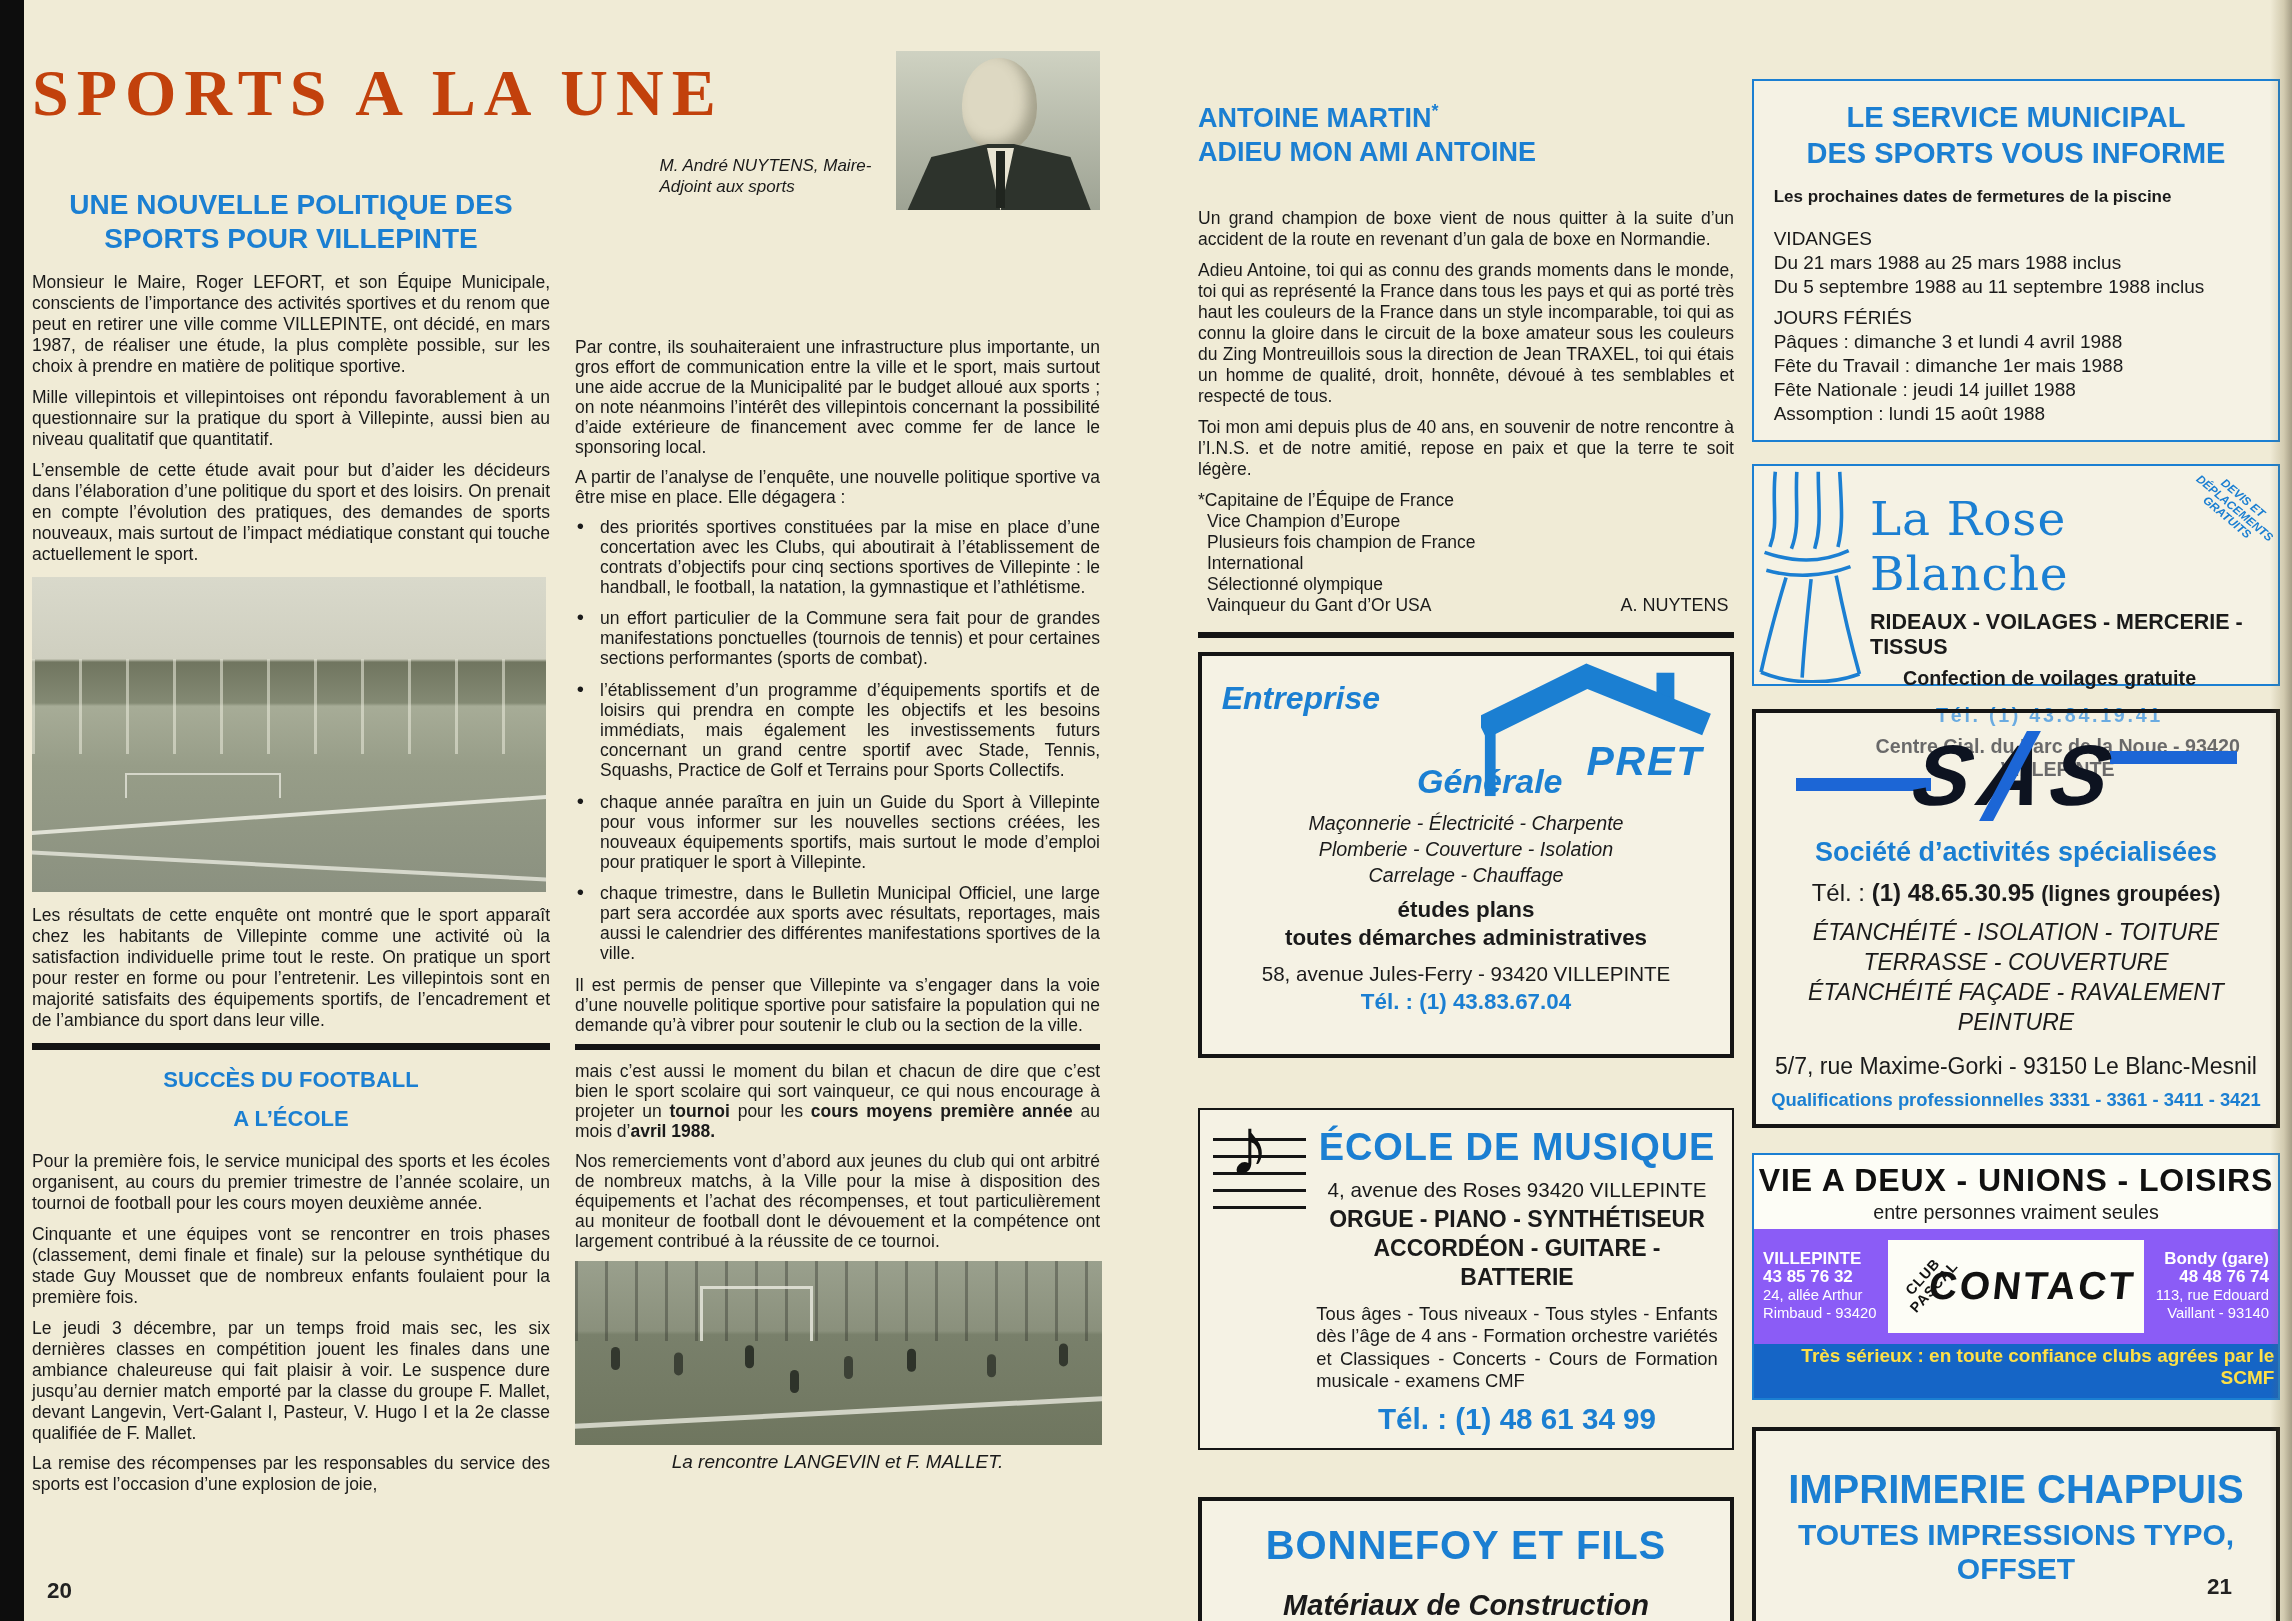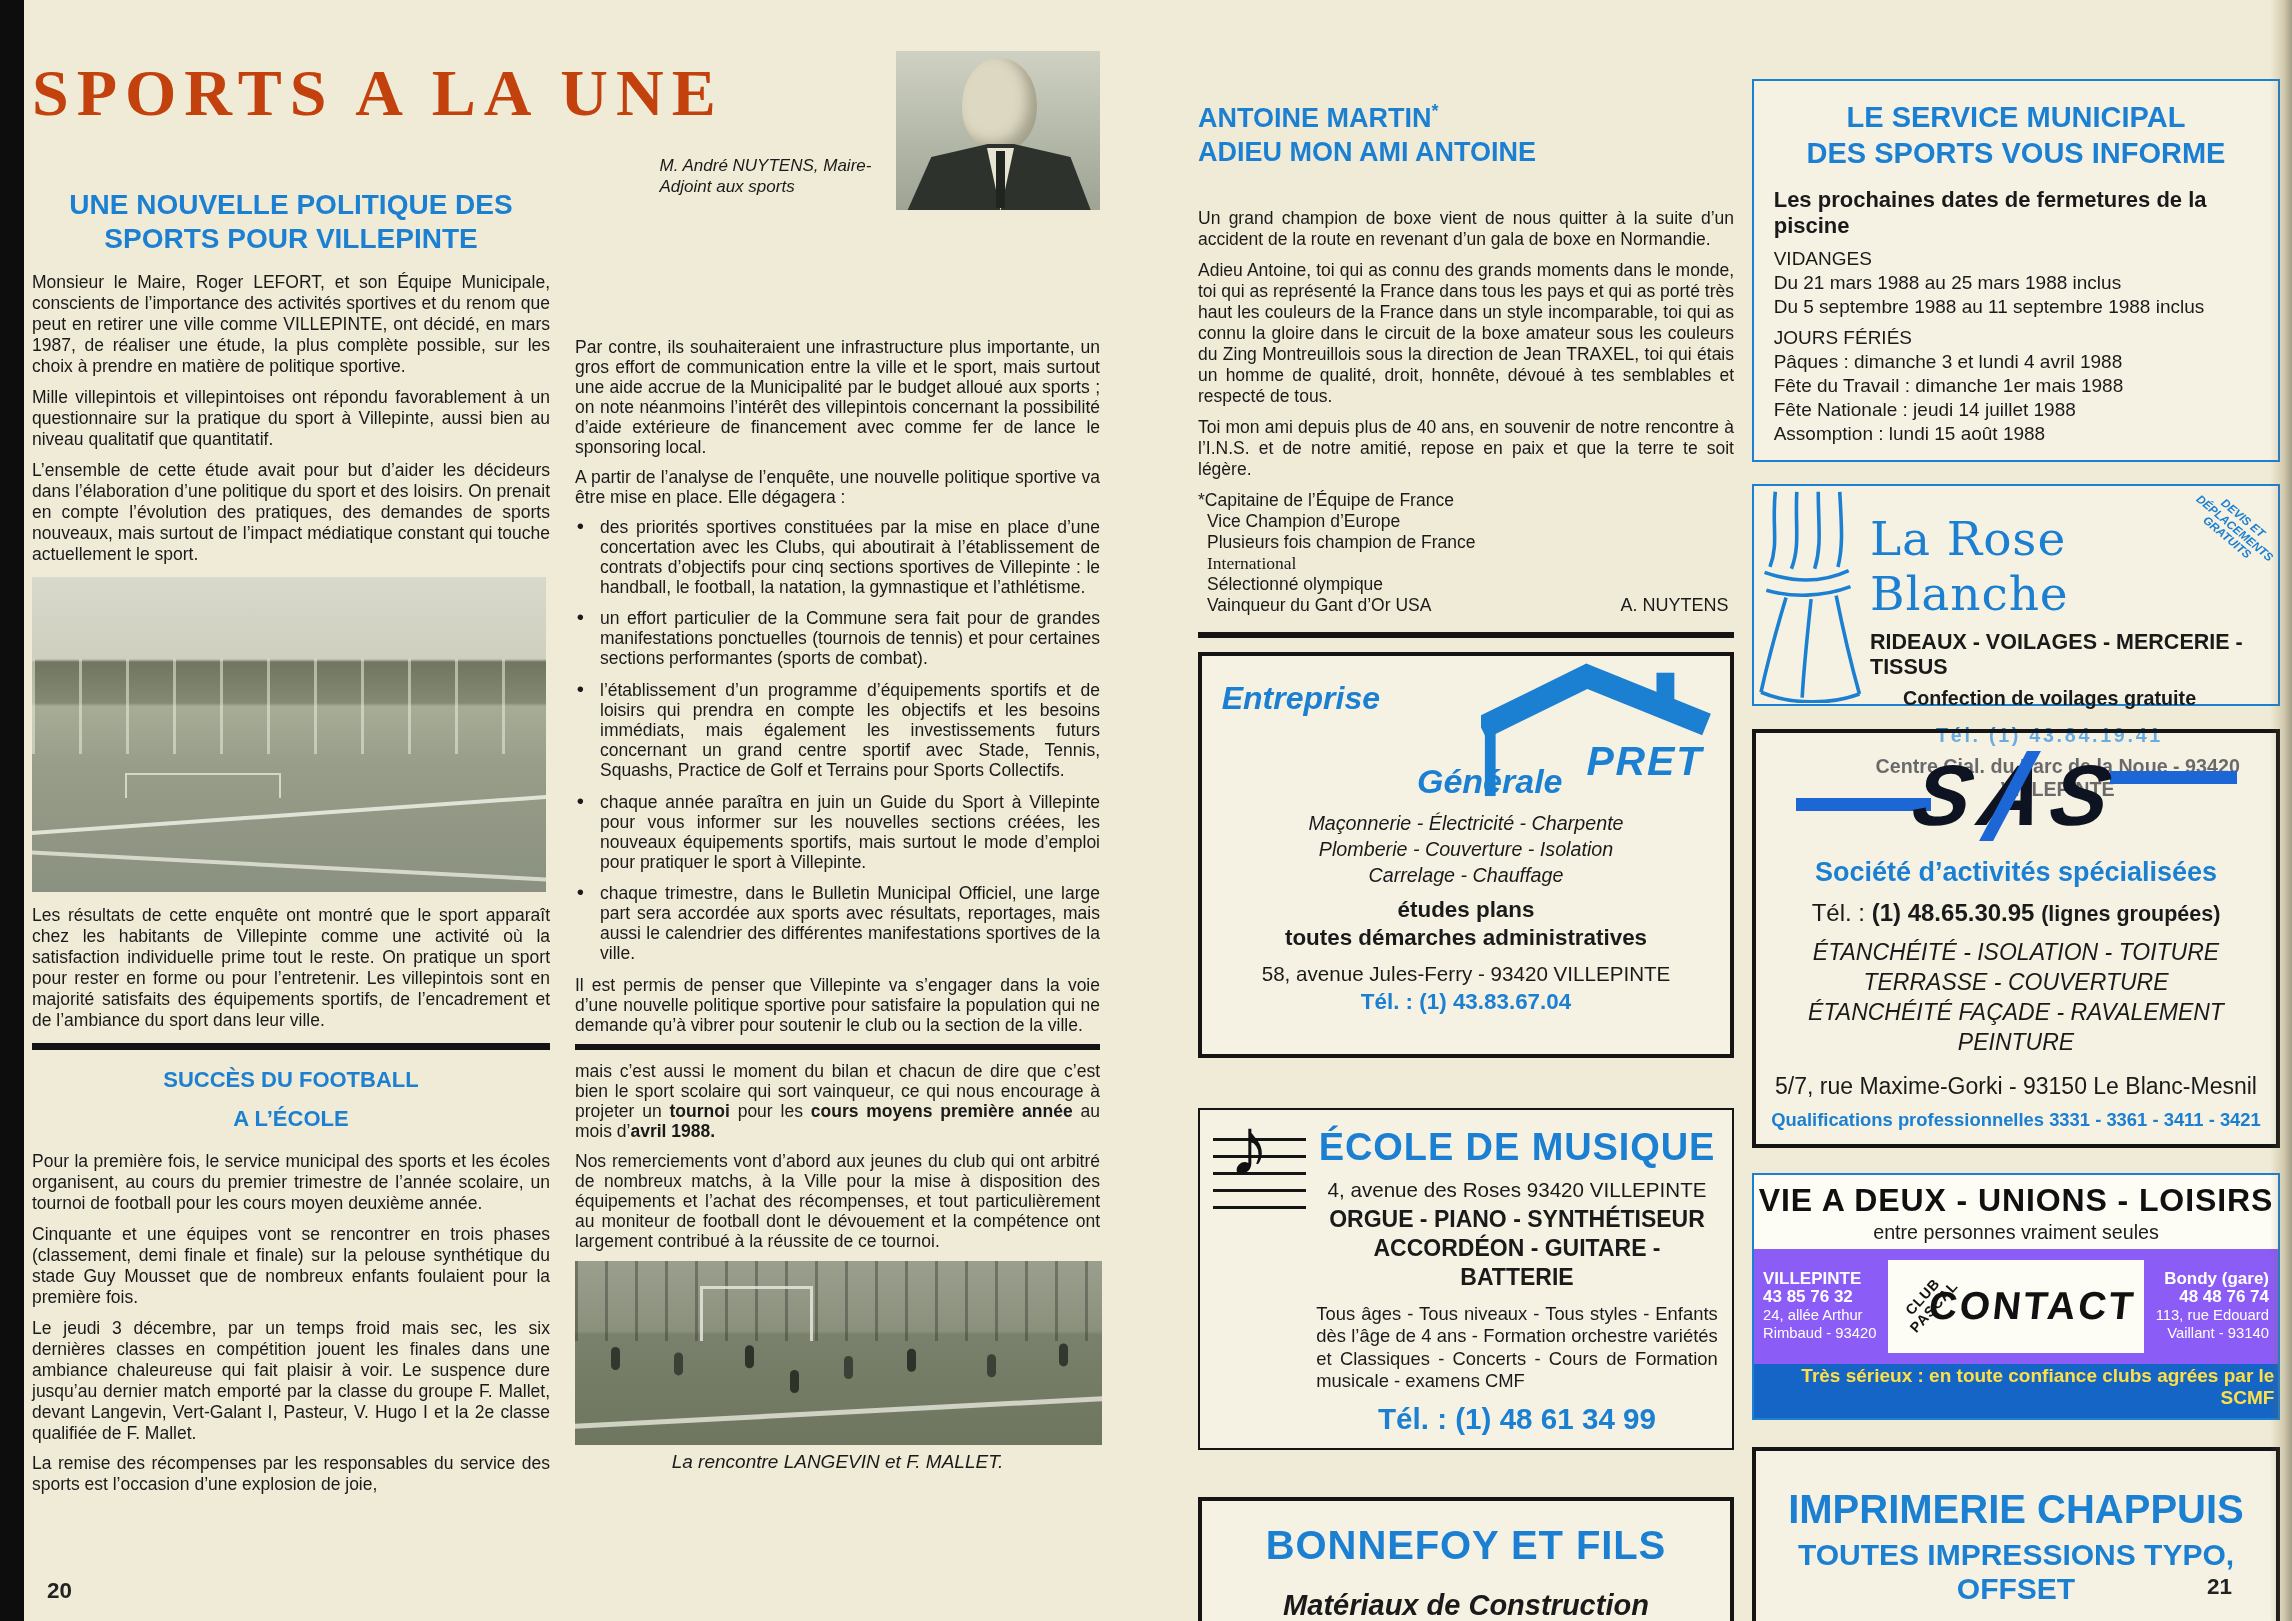--- a/index.html
+++ b/index.html
@@ -103,21 +103,21 @@
   .mus .tel{color:#1b7fd2;font-weight:bold;font-size:29.6px;}
 
   
   .bon{margin-top:47px;padding:21.5px 14.3px 23px;text-align:center;}
   .bon .title{color:#1b7fd2;font-weight:bold;font-size:40px;letter-spacing:0.9px;margin-bottom:19.7px;}
   .bon .sub{font-weight:bold;font-style:italic;font-size:29px;line-height:36px;}
 
   
   .pis{padding:18px 19.7px 14.3px;}
   .pis .t{color:#1b7fd2;font-weight:bold;font-size:29px;line-height:36px;text-align:center;}
-  .pis .intro{font-weight:bold;font-size:22px;margin:16px 0 8px;}
+  .pis .intro{font-weight:bold;font-size:17px;margin:16px 0 20px;}
   .pis .ln{font-size:19px;line-height:24px;}
   .pis .gap{height:7.2px;}
 
   
   .rose{margin-top:21.5px;position:relative;height:222px;padding-left:116px;box-sizing:border-box;}
   .rose svg.curtain{position:absolute;left:5.4px;top:3.6px;}
   .rose .ribbon{position:absolute;right:-5.4px;top:23px;transform:rotate(40deg);color:#1b7fd2;
        font-weight:bold;font-size:11.6px;line-height:12.5px;text-align:center;font-style:italic;}
   .rose .name{font-family:"DejaVu Serif",serif;color:#1b7fd2;font-size:47px;margin:25px 0 9px;letter-spacing:0.9px;}
   .rose .l1{font-weight:bold;font-size:21.5px;margin-bottom:7.2px;}
@@ -248,21 +248,21 @@
       <div>ADIEU MON AMI ANTOINE</div>
     </div>
     <p class="para">Un grand champion de boxe vient de nous quitter à la suite d’un accident de la route en revenant d’un gala de boxe en Normandie.</p>
     <p class="para">Adieu Antoine, toi qui as connu des grands moments dans le monde, toi qui as représenté la France dans tous les pays et qui as porté très haut les couleurs de la France dans un style incomparable, toi qui as connu la gloire dans le circuit de la boxe amateur sous les couleurs du Zing Montreuillois sous la direction de Jean TRAXEL, toi qui étais un homme de qualité, droit, honnête, dévoué à tes semblables et respecté de tous.</p>
     <p class="para">Toi mon ami depuis plus de 40 ans, en souvenir de notre rencontre à l’I.N.S. et de notre amitié, repose en paix et que la terre te soit légère.</p>
 
     <div class="footnotes">
       <div>*Capitaine de l’Équipe de France</div>
       <div style="padding-left:9px;">Vice Champion d’Europe</div>
       <div style="padding-left:9px;">Plusieurs fois champion de France</div>
-      <div style="padding-left:9px;font-family:Liberation Serif, serif;">International</div>
+      <div style="padding-left:9px;">International</div>
       <div style="padding-left:9px;">Sélectionné olympique</div>
       <div style="padding-left:9px;">Vainqueur du Gant d’Or USA</div>
       <div class="sig">A. NUYTENS</div>
     </div>
 
     <div class="rule" style="margin:16px 0 0;"></div>
 
     <div class="adbox box-black ent">
       <span class="w1">Entreprise</span>
       <span class="w2">Générale</span>

